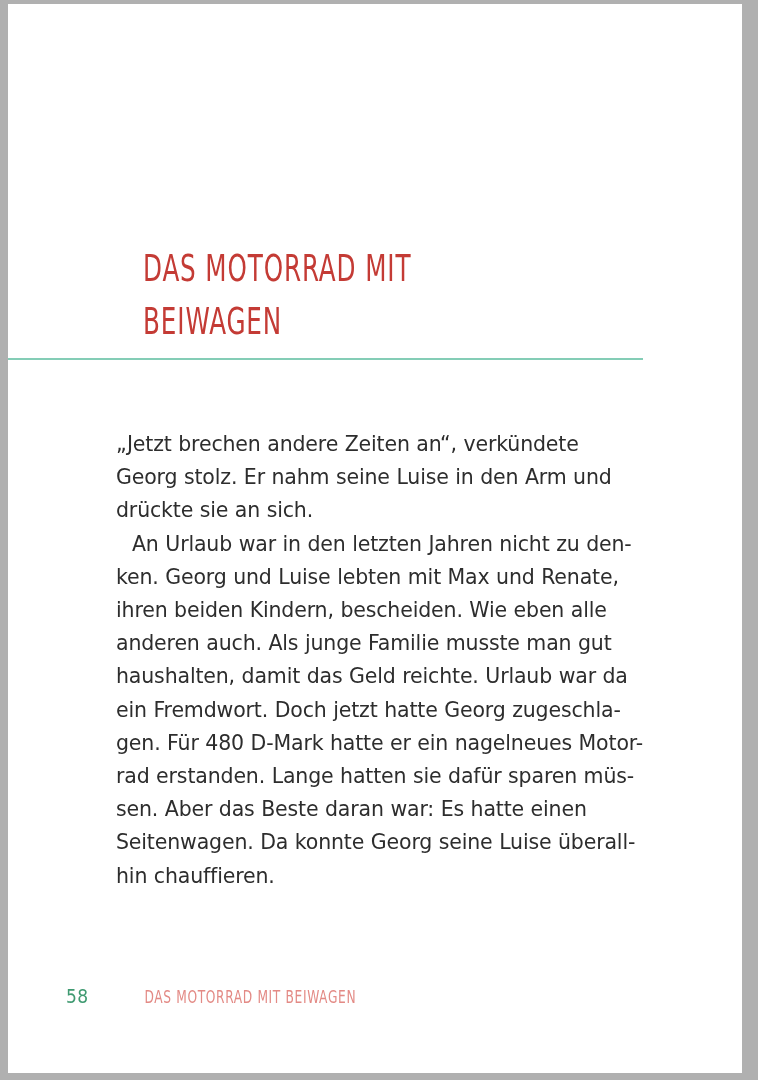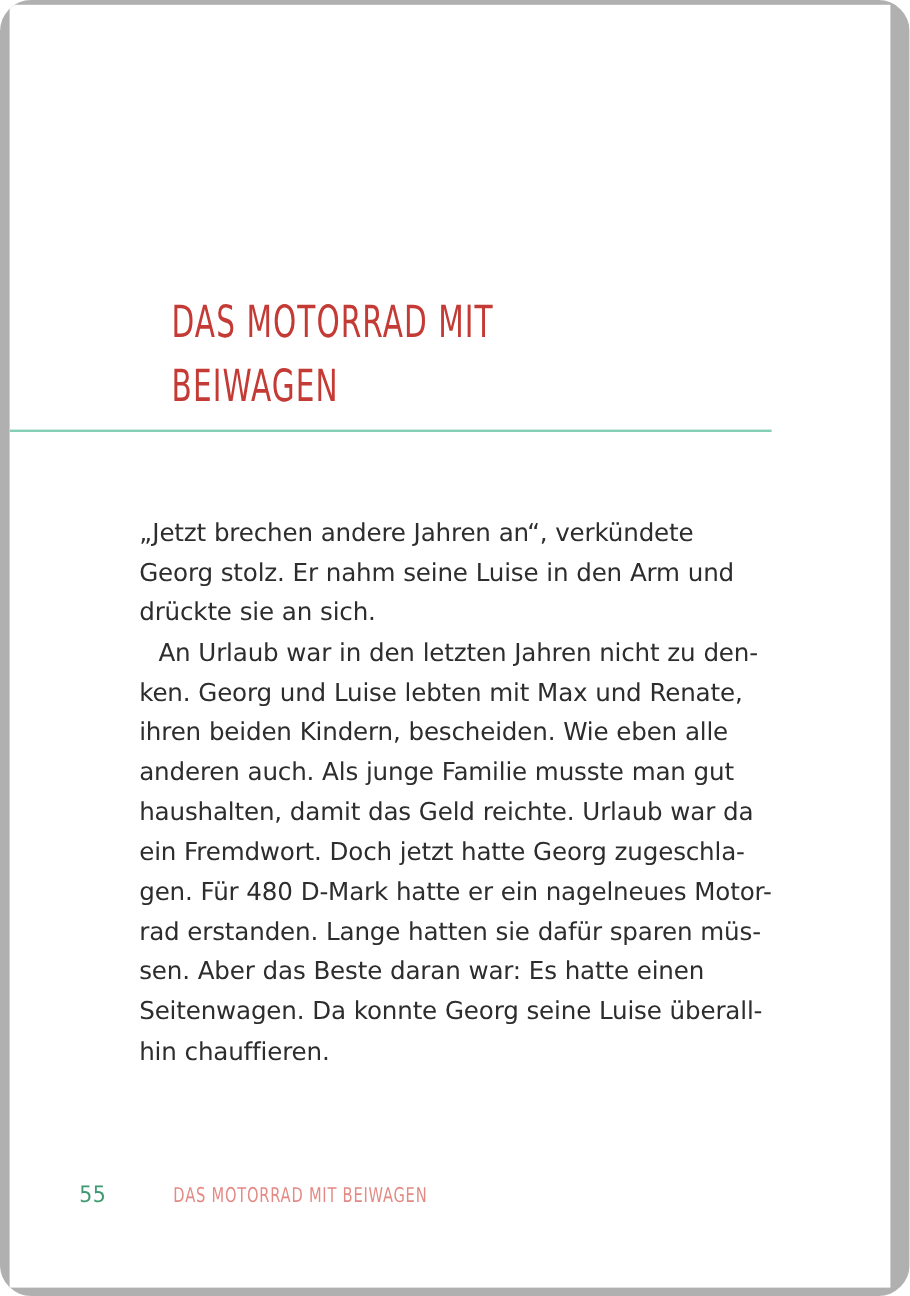--- a/index.html
+++ b/index.html
@@ -12,21 +12,20 @@
   body {
     font-family: "Liberation Sans", sans-serif;
   }
 
   .page-viewport {
     position: relative;
     width: 758px;
     height: 1080px;
     overflow: hidden;
     background: #b0b0b0;
-    border-radius: 26px;
   }
 
   
   .page-sheet {
     position: absolute;
     left: 8px;
     top: 4px;
     width: 734px;
     height: 1069px;
     background: #ffffff;
@@ -125,35 +124,35 @@
 
 <div class="page-viewport">
   <div class="page-sheet">
 
     <h1 class="chapter-title">Das Motorrad mit
 Beiwagen</h1>
 
     <div class="title-rule"></div>
 
     <div class="body-copy">
-      <p class="body-paragraph">„Jetzt brechen andere Jahren an“, verkündete
+      <p class="body-paragraph">„Jetzt brechen andere Zeiten an“, verkündete
 Georg stolz. Er nahm seine Luise in den Arm und
 drückte sie an sich.</p>
       <p class="body-paragraph indented">An Urlaub war in den letzten Jahren nicht zu den-
 ken. Georg und Luise lebten mit Max und Renate,
 ihren beiden Kindern, bescheiden. Wie eben alle
 anderen auch. Als junge Familie musste man gut
 haushalten, damit das Geld reichte. Urlaub war da
 ein Fremdwort. Doch jetzt hatte Georg zugeschla-
 gen. Für 480 D-Mark hatte er ein nagelneues Motor-
 rad erstanden. Lange hatten sie dafür sparen müs-
 sen. Aber das Beste daran war: Es hatte einen
 Seitenwagen. Da konnte Georg seine Luise überall-
 hin chauffieren.</p>
     </div>
 
     <div class="page-footer">
-      <span class="folio">55</span>
+      <span class="folio">58</span>
       <span class="running-foot">Das Motorrad mit Beiwagen</span>
     </div>
 
   </div>
 </div>
 
 </body></html>

